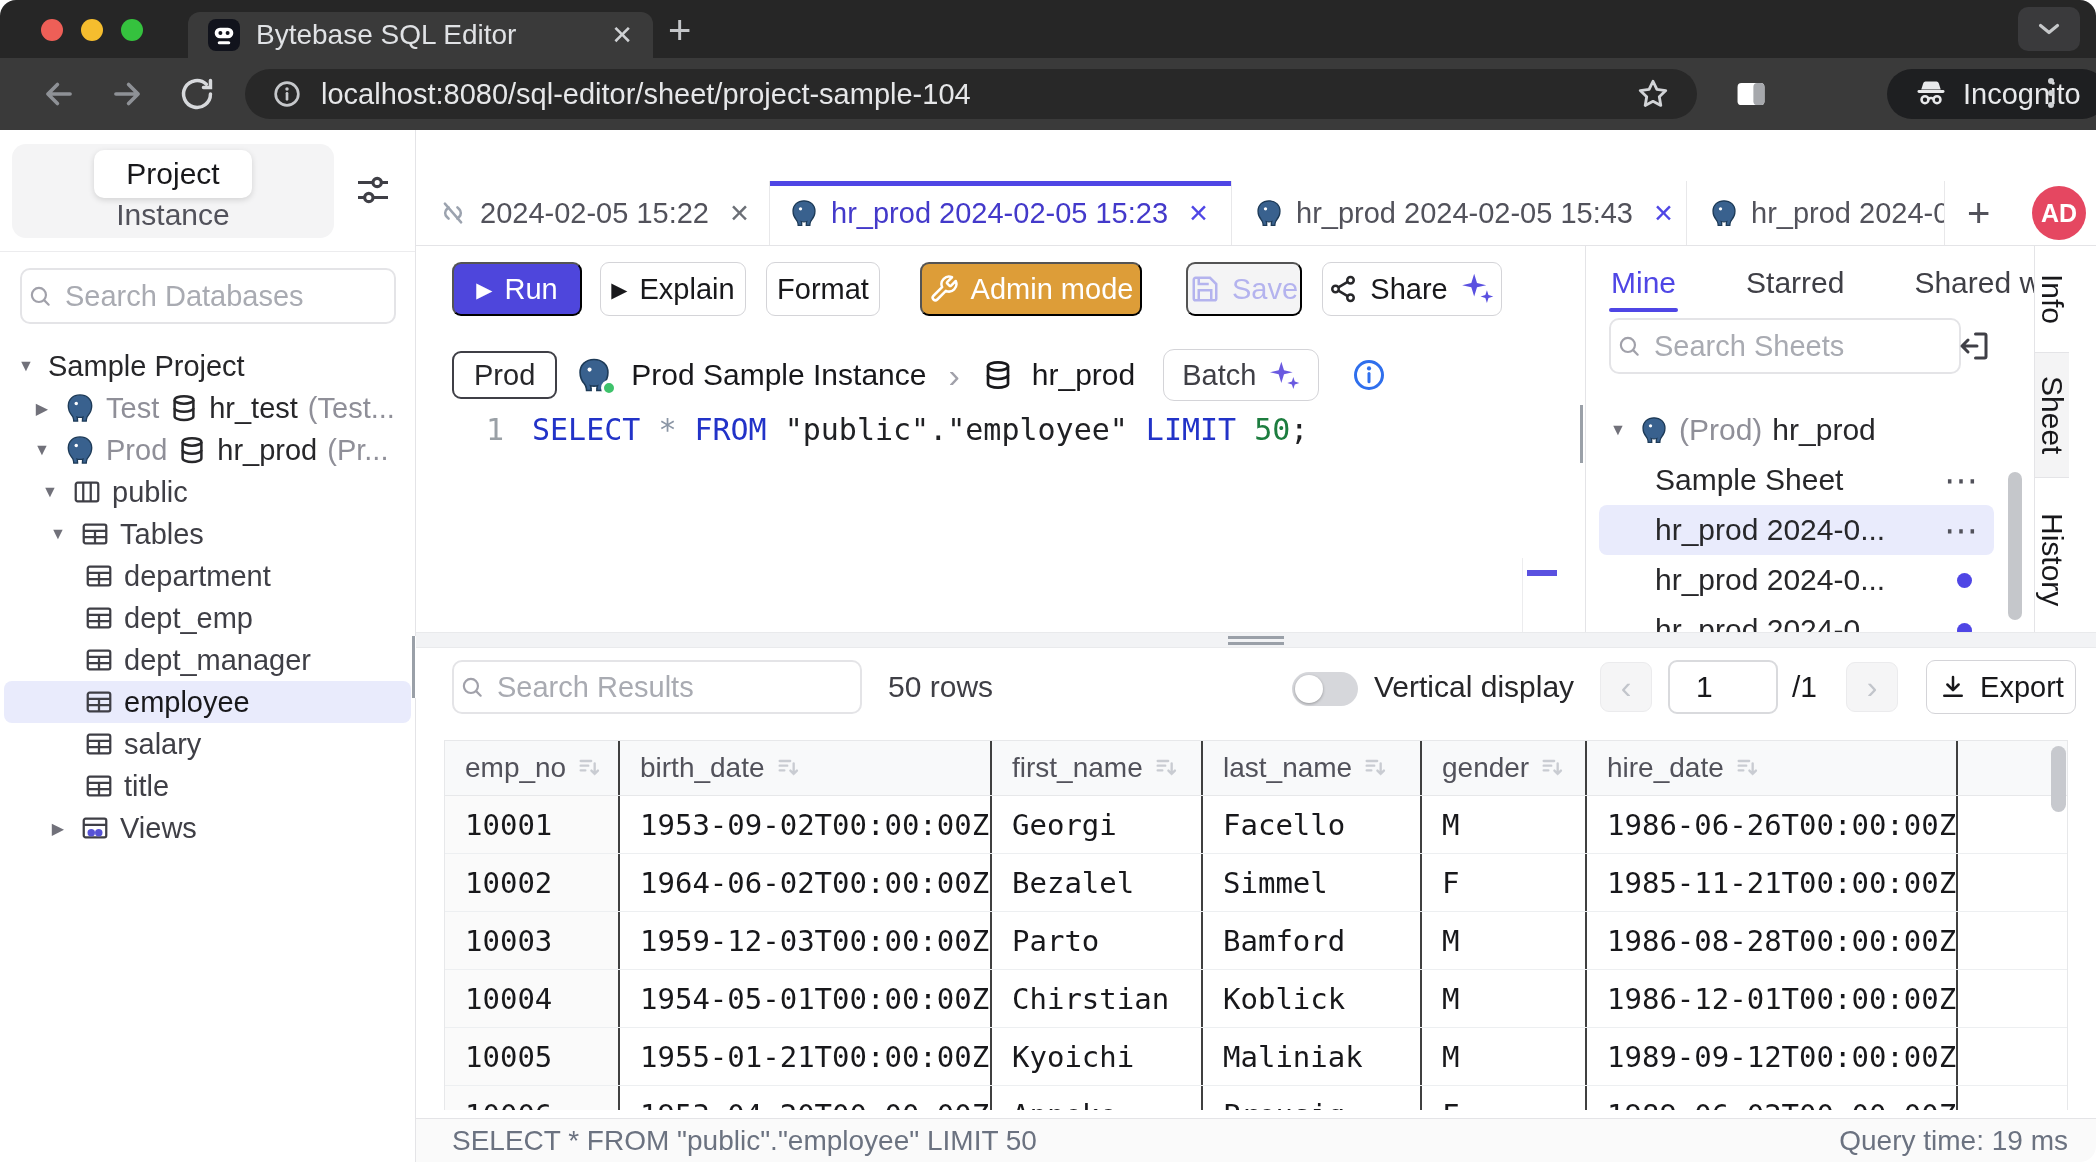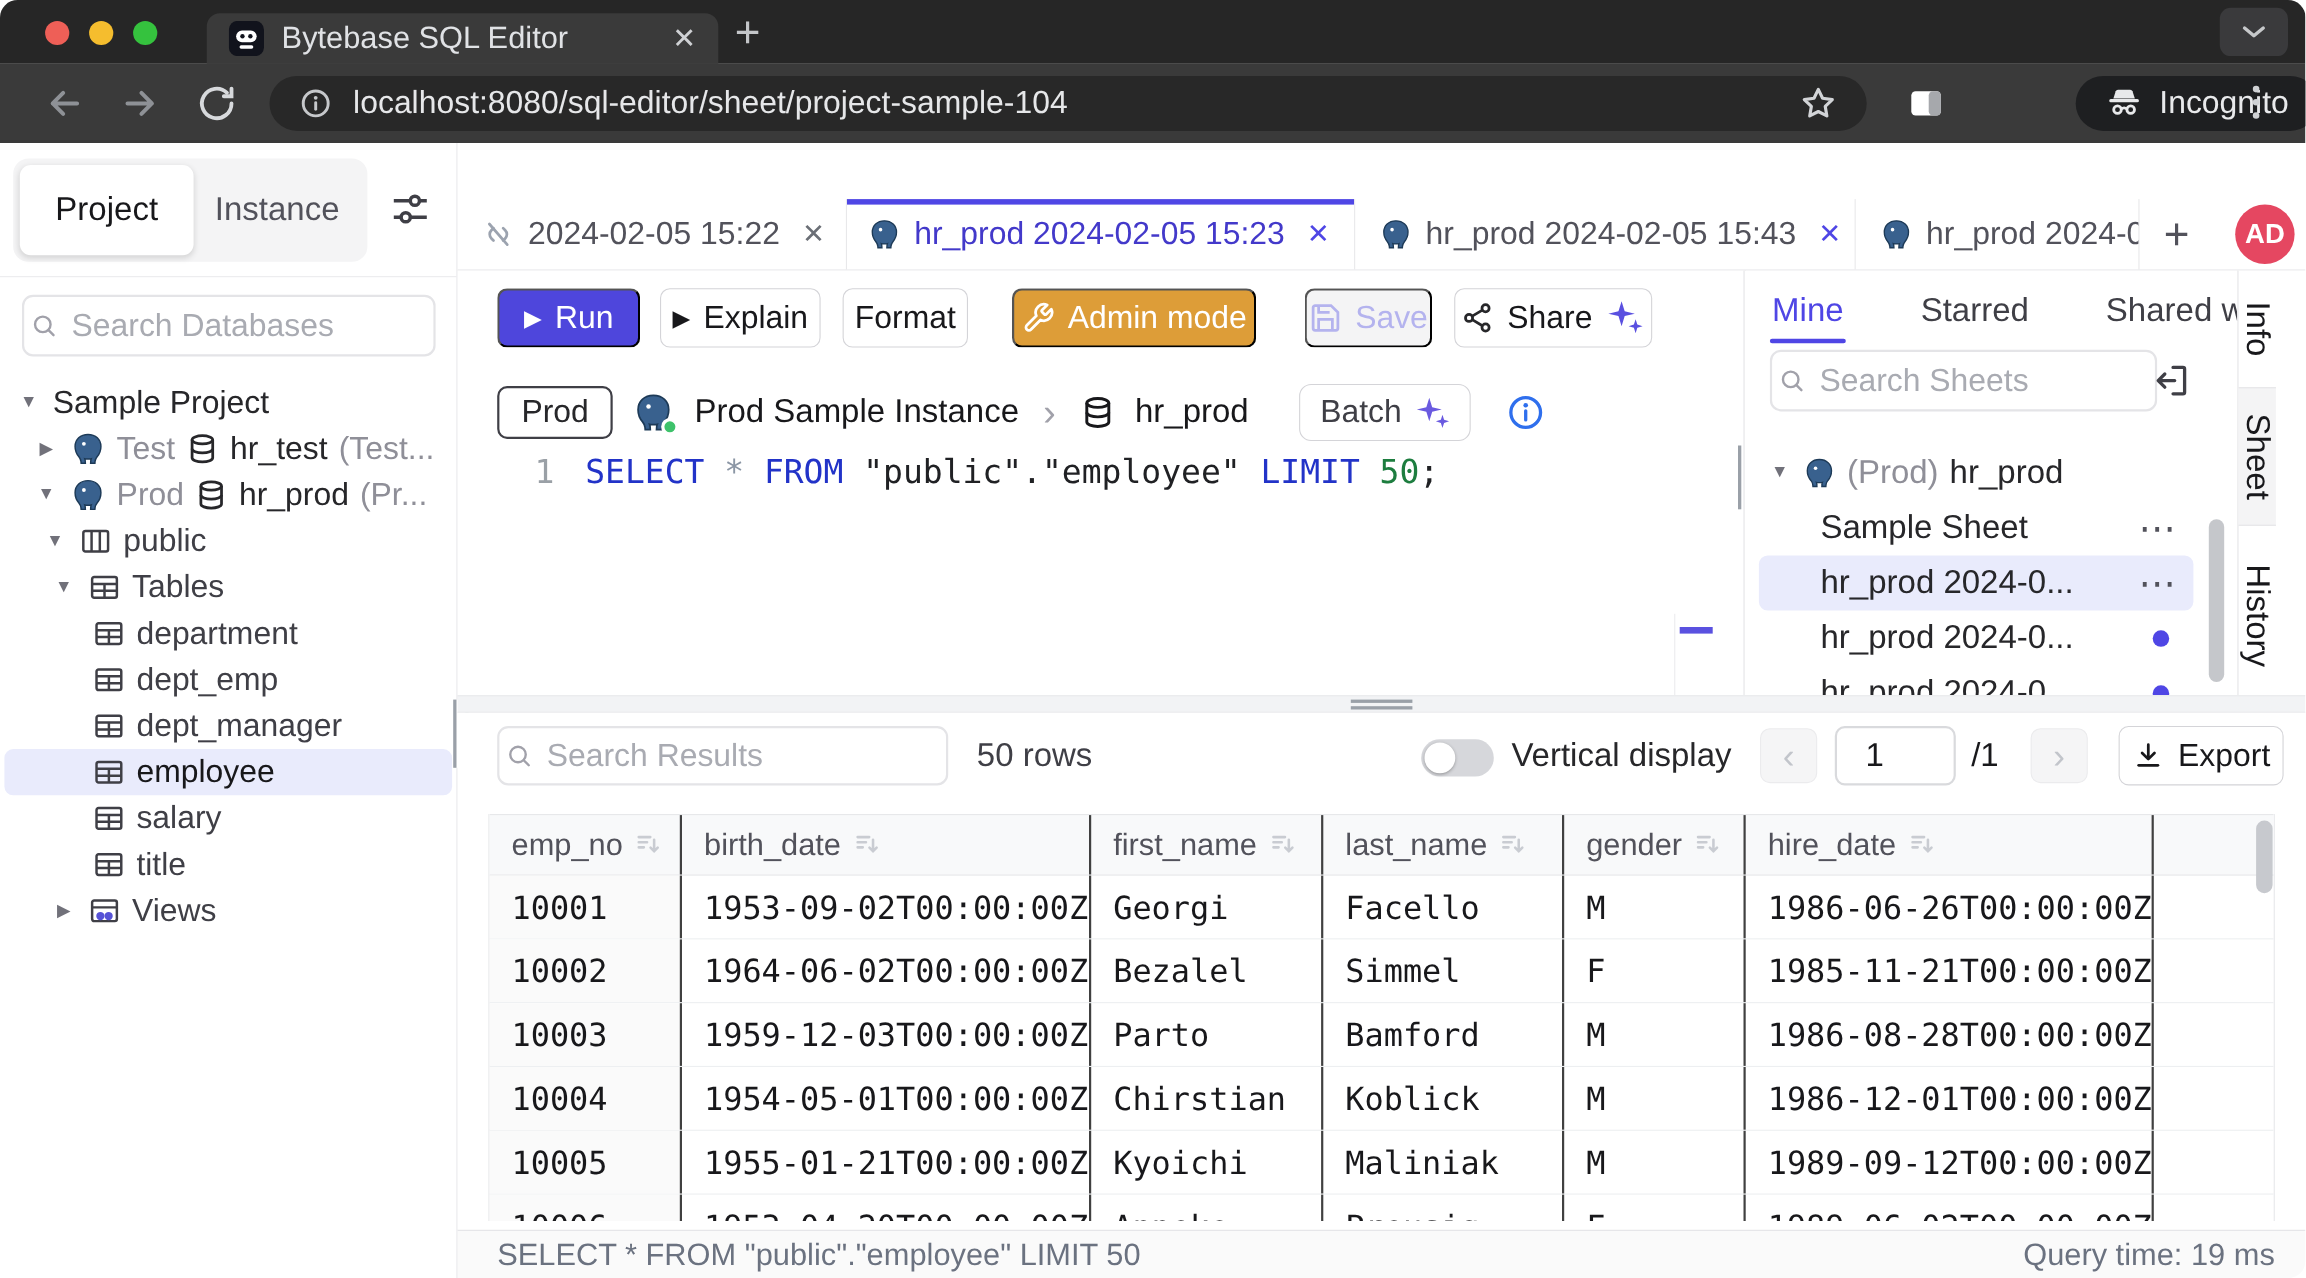--- a/index.html
+++ b/index.html
@@ -30,21 +30,21 @@
   .menu3 i { width:6px; height:6px; border-radius:50%; background:#cfd1d4; }
 
   
   .app { position:absolute; top:130px; left:0; right:0; bottom:0; background:#fff; }
 
   
   .sidebar { position:absolute; left:0; top:0; width:416px; height:100%; background:#fff;
              border-right:1px solid #e4e4e7; }
   .sb-head { position:absolute; left:0; top:0; right:0; height:122px; border-bottom:1px solid #ececee; }
   .sb-track { position:absolute; left:12px; top:14px; width:322px; height:94px; background:#f4f4f5;
-              border-radius:14px; display:flex; align-items:center; padding:6px; }
+              border-radius:14px; display:flex; align-items:center; padding:6px;flex-direction:column; }
   .sb-tab { height:82px; display:flex; align-items:center; justify-content:center; font-size:30px;
             color:#52525b; border-radius:10px; }
   .sb-tab.active { width:158px; background:#fff; color:#18181b; box-shadow:0 2px 6px rgba(0,0,0,.14); }
   .sb-tab.plain { flex:1; }
   .sb-sliders { position:absolute; right:22px; top:40px; width:40px; height:40px; color:#3f3f46; }
   .input-box { border:2px solid #e4e4e7; border-radius:10px; display:flex; align-items:center;
                padding:0 5px; gap:12px; background:#fff; }
   .input-box input { border:none; outline:none; font-size:29px; color:#27272a; width:100%;
                      font-family:"Liberation Sans",sans-serif; background:transparent; }
   .input-box input::placeholder { color:#a9abb2; }
@@ -91,21 +91,21 @@
   .tri { font-size:21px; line-height:1; }
   .breadcrumb { position:absolute; left:36px; top:102px; height:54px; display:flex; align-items:center;
                 gap:18px; font-size:30px; color:#18181b; }
   .env-badge { border:2.5px solid #3f3f46; border-radius:9px; height:48px; padding:0 20px; display:flex;
                align-items:center; font-size:29px; color:#27272a; }
   .pg-wrap { position:relative; width:38px; height:38px; }
   .pg-wrap .statusdot { position:absolute; right:-4px; bottom:-2px; width:16px; height:16px;
                         border-radius:50%; background:#3ec26b; border:3px solid #fff; }
   .crumb-chev { color:#a1a1aa; font-size:34px; padding:0 4px; }
   .batch-btn { border:1px solid #d4d4d8; border-radius:11px; height:52px; padding:0 18px; display:flex;
-               gap:12px; align-items:center; color:#3f3f46; font-size:29px; margin-left:28px; }
+               gap:12px; align-items:center; color:#3f3f46; font-size:29px; margin-left:10px; }
   .code { position:absolute; left:0; top:156px; right:0; bottom:0;
           font-family:"DejaVu Sans Mono", monospace; font-size:30px; }
   .gutter { position:absolute; left:0; top:10px; width:88px; text-align:right; color:#9aa0a6; }
   .codeline { position:absolute; left:116px; top:10px; white-space:pre; }
   .tok { margin-right:18px; }
   .tok-kw{color:#2233c8;} .tok-op{color:#8b96a5;} .tok-num{color:#1d7d3f; margin-right:0;} .tok-id{color:#202124;}
   .minimap { position:absolute; left:1106px; top:156px; width:40px; bottom:0; border-left:1px solid #ececee; }
   .mm-line { position:absolute; left:4px; top:12px; width:30px; height:6px; background:#5a51e0; }
   .v-resize { position:absolute; left:1580px; top:275px; width:13px; height:58px;
               border-left:3px solid #9aa0a8; border-right:3px solid #9aa0a8; }

